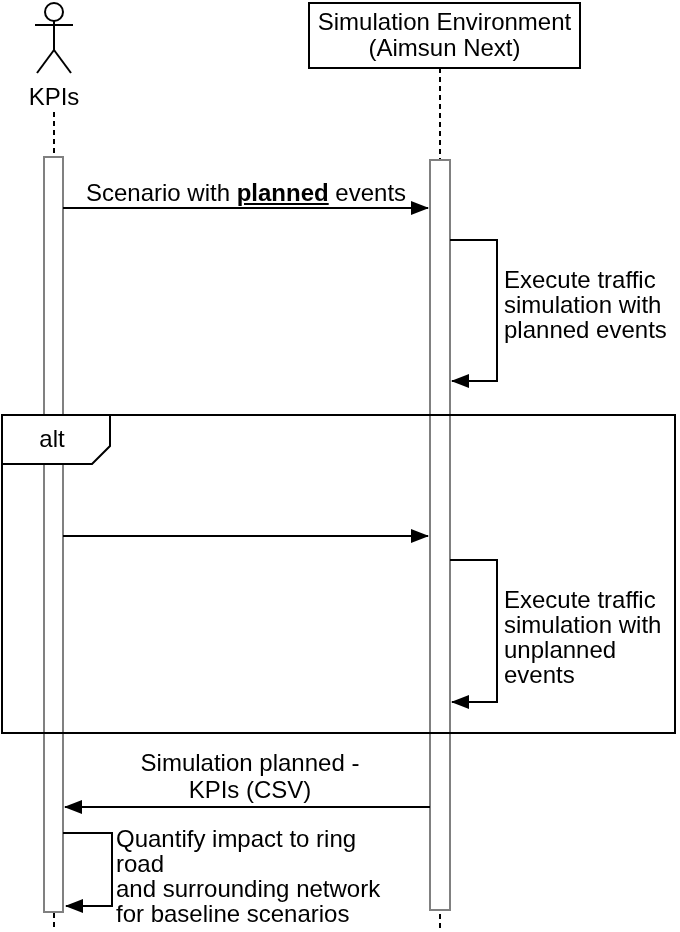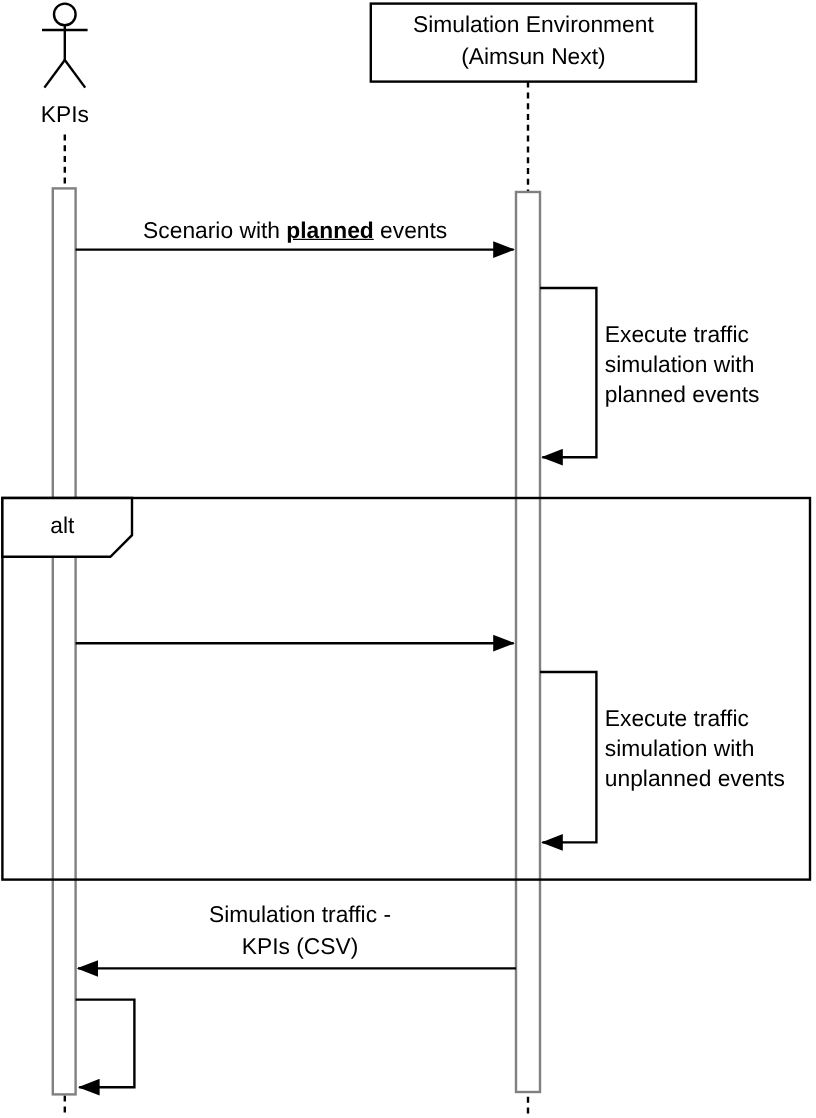--- a/index.html
+++ b/index.html
@@ -15,21 +15,21 @@
     background: #ffffff;
     overflow: hidden;
   }
   .layer {
     position: absolute;
     left: 0;
     top: 0;
   }
   .lbl {
     position: absolute;
-    font-size: 19px;
+    font-size: 24px;
     line-height: 25px;
     color: #000000;
     white-space: pre-line;
   }
   .center { text-align: center; }
   .u { text-decoration: underline; font-weight: bold; }
   .participant-text { line-height: 26px; }
   .msg3-text { line-height: 27px; }
 </style>
 </head>
@@ -89,17 +89,20 @@
 simulation with
 planned events</div>
 
   <div class="lbl center" style="left:2px; top:426px; width:100px;">alt</div>
 
 
   <div class="lbl" style="left:504px; top:587px; width:180px;">Execute traffic
 simulation with
 unplanned events</div>
 
-  <div class="lbl center msg3-text" style="left:70px; top:749px; width:360px;">Simulation traffic -
+  <div class="lbl center msg3-text" style="left:70px; top:749px; width:360px;">Simulation planned -
 KPIs (CSV)</div>
 
+  <div class="lbl" style="left:116px; top:826px; width:280px;">Quantify impact to ring road
+and surrounding network
+for baseline scenarios</div>
 
 </div>
 
 </body></html>

